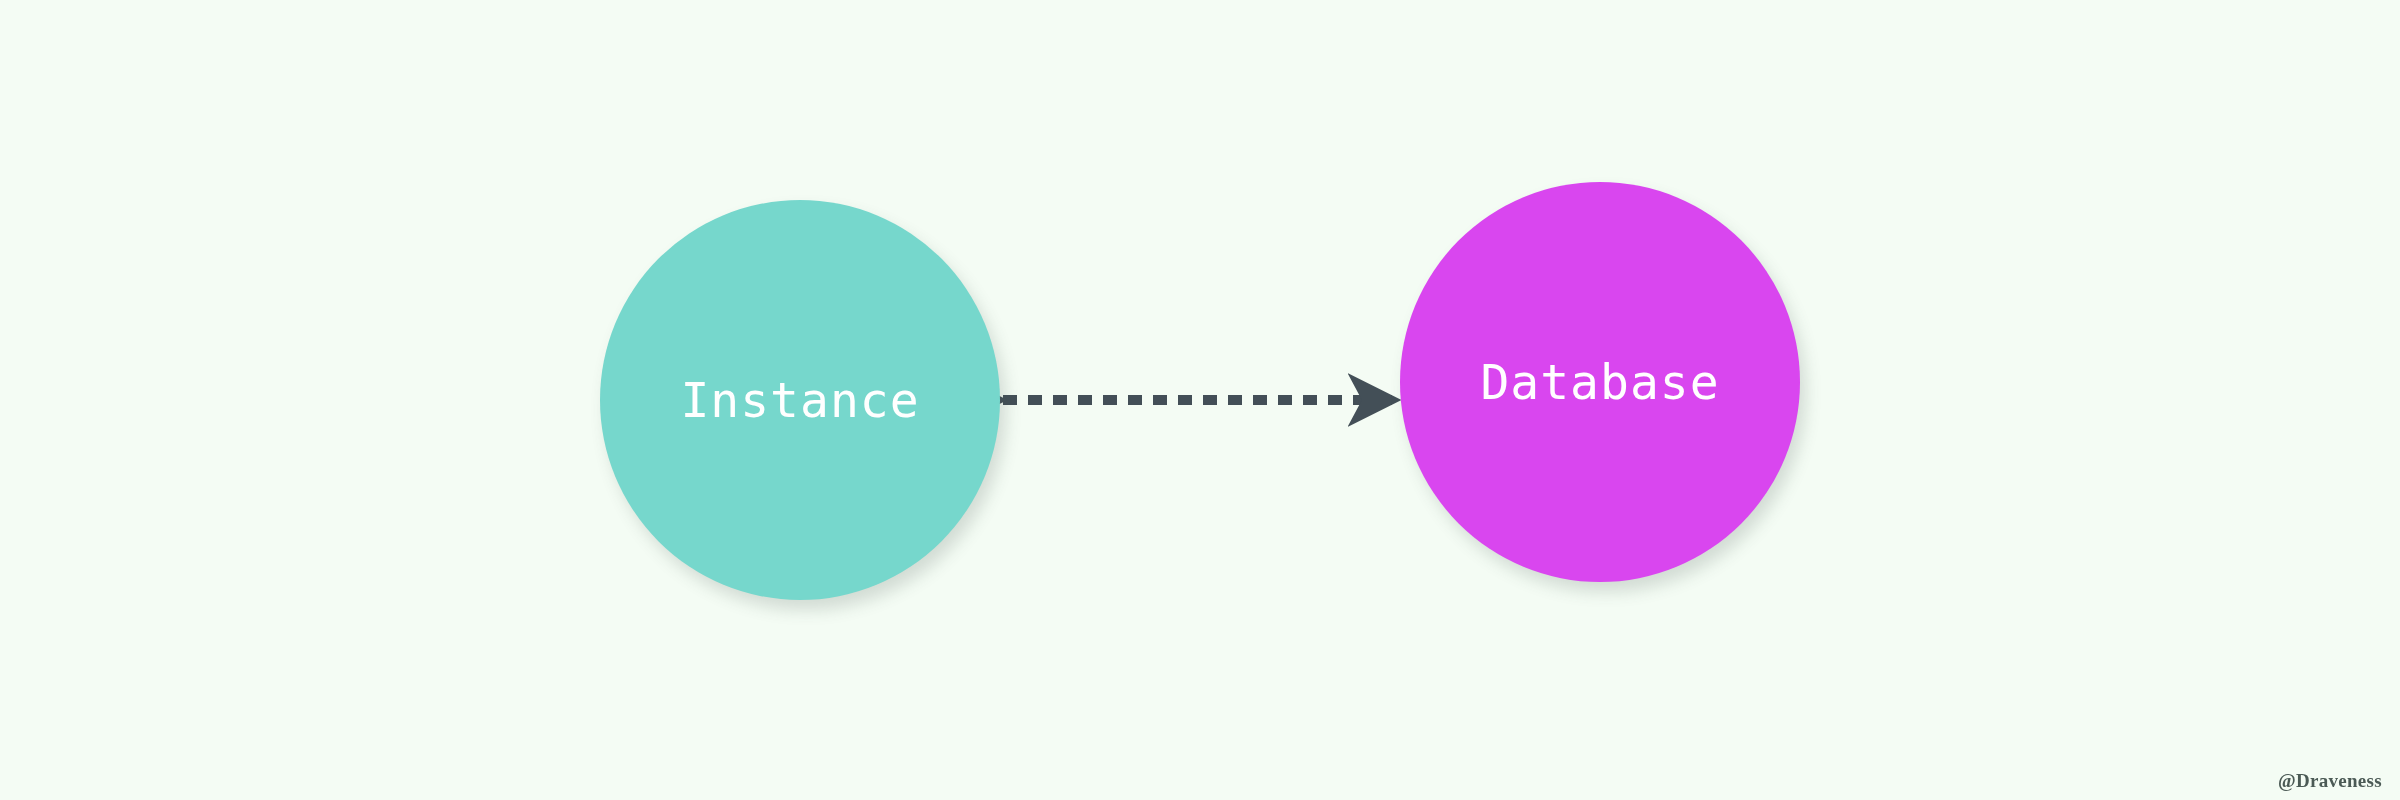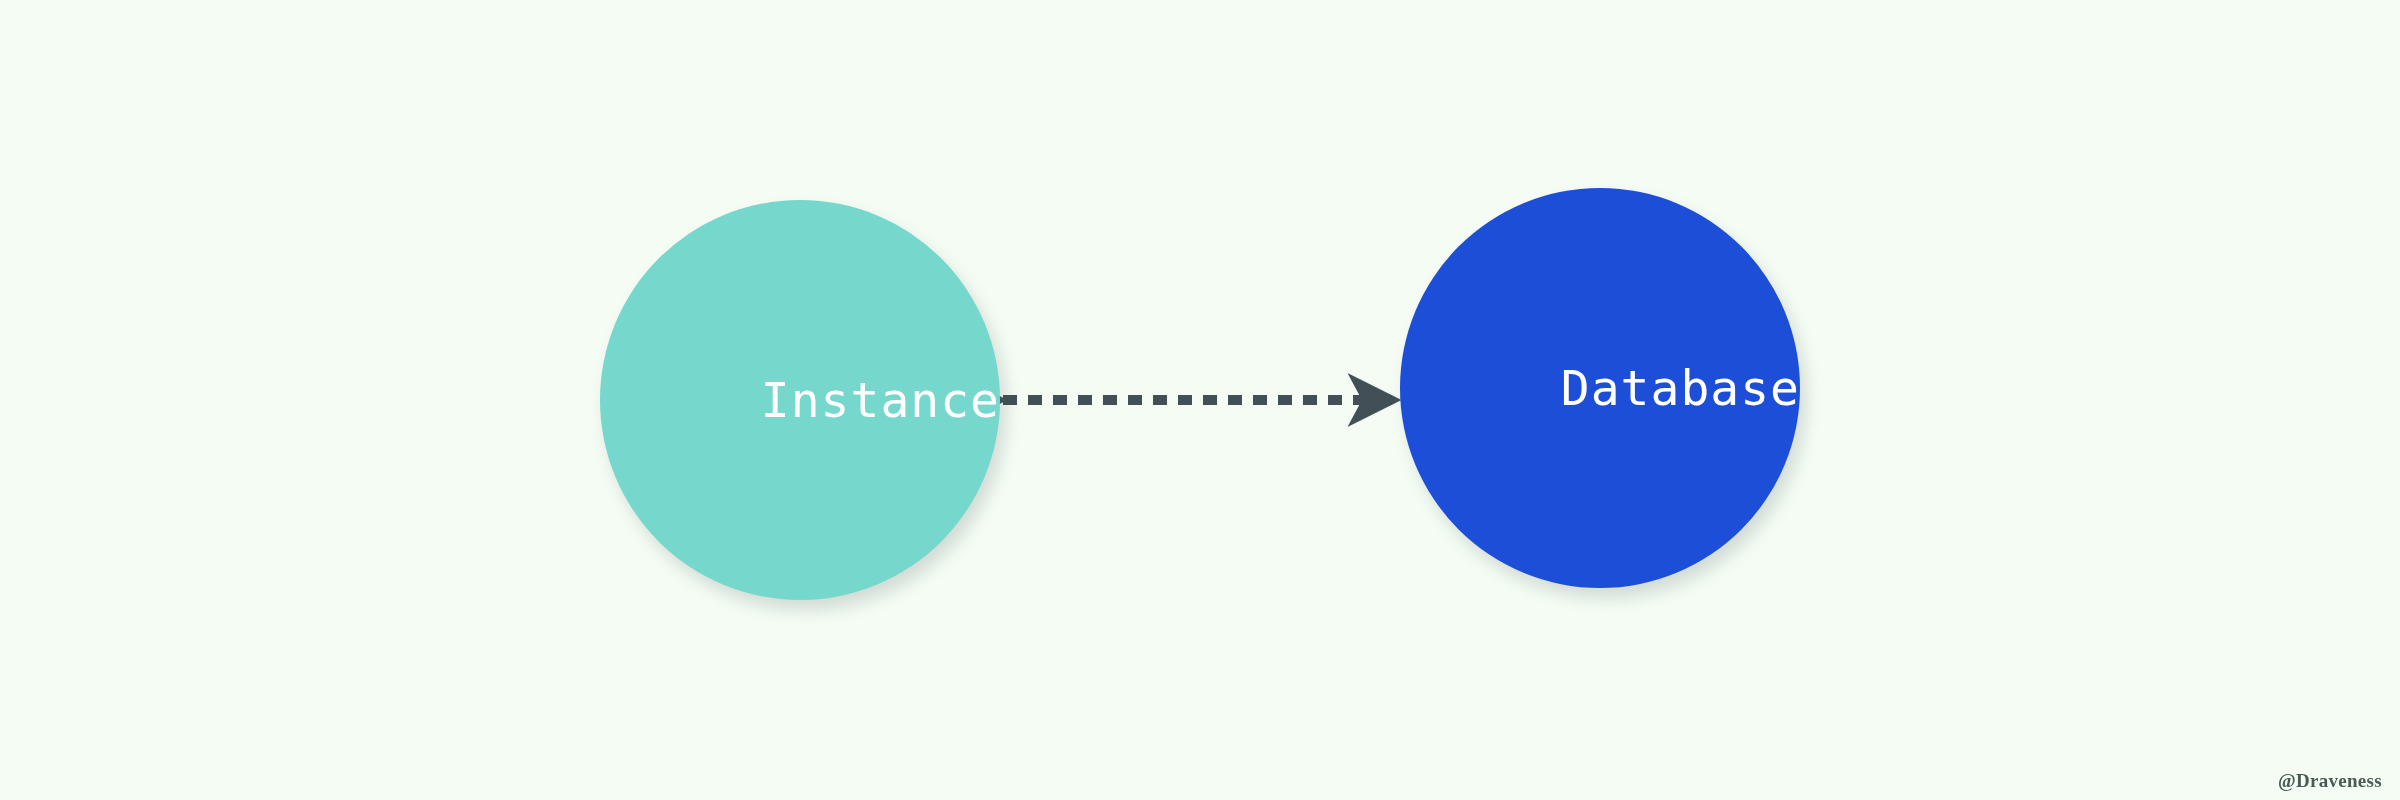--- a/index.html
+++ b/index.html
@@ -19,41 +19,41 @@
     height: 800px;
     background: #f4fcf4;
   }
   .node {
     position: absolute;
     width: 400px;
     height: 400px;
     border-radius: 50%;
     display: flex;
     align-items: center;
-    justify-content: flex-end;
+    justify-content: center;
     box-shadow: 6px 10px 16px rgba(60, 80, 70, 0.18);
   }
   .node-label {
     font-family: "DejaVu Sans Mono", "Liberation Mono", monospace;
     font-size: 48px;
     font-weight: 400;
     color: #ffffff;
     letter-spacing: 1px;
     line-height: 1;
     white-space: nowrap;
   }
   #node-instance {
     left: 600px;
     top: 200px;
     background: #76d7cc;
   }
   #node-database {
     left: 1400px;
-    top: 188px;
-    background: #1d4ed8;
+    top: 182px;
+    background: #d946ef;
   }
   .edge-layer {
     position: absolute;
     left: 0;
     top: 0;
     width: 2400px;
     height: 800px;
     pointer-events: none;
   }
   .watermark {

